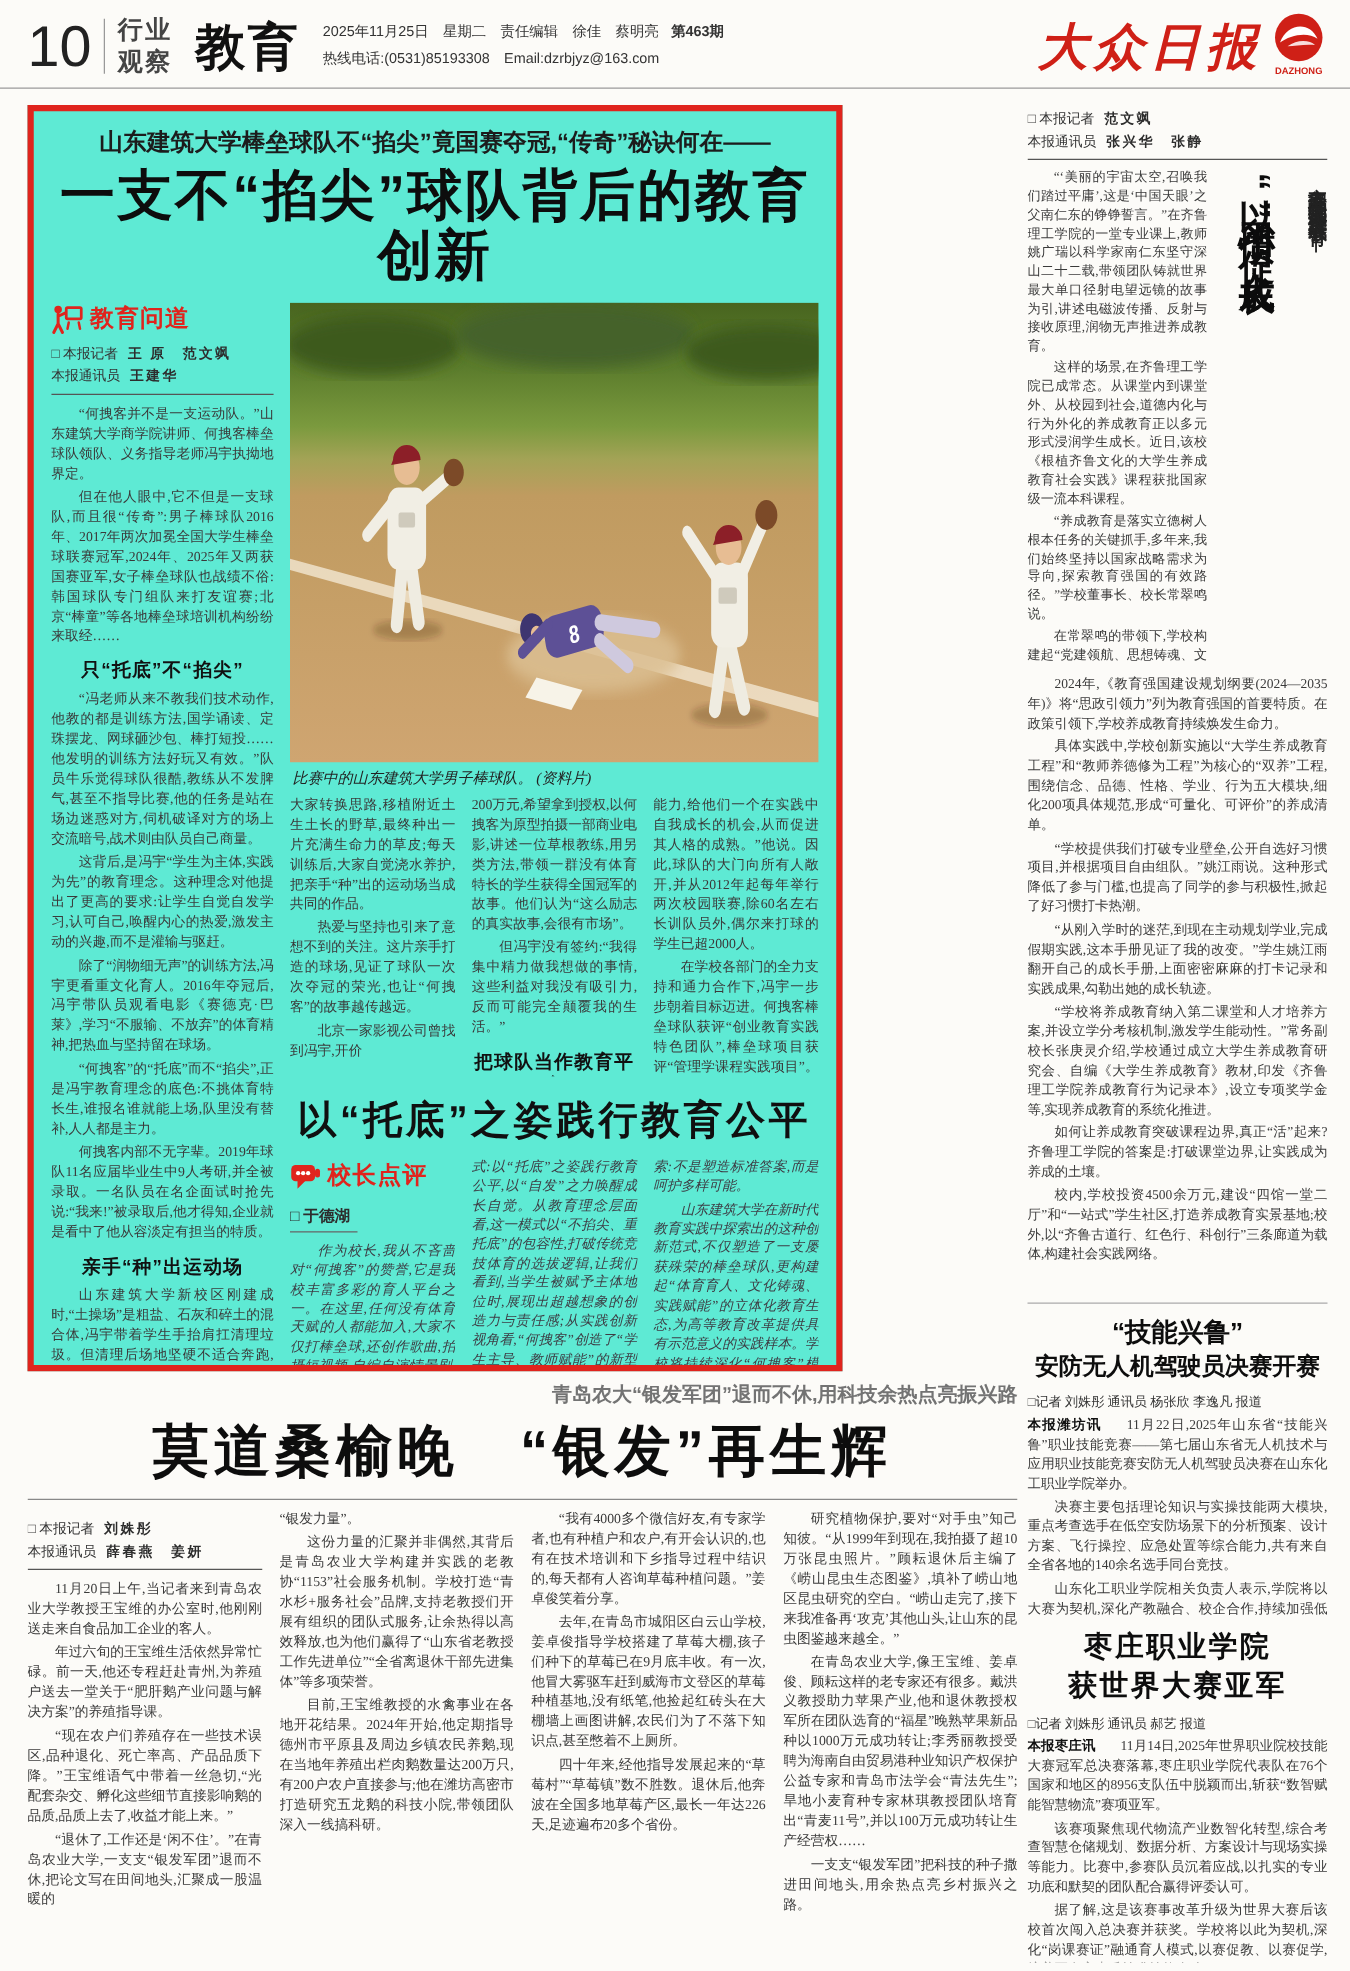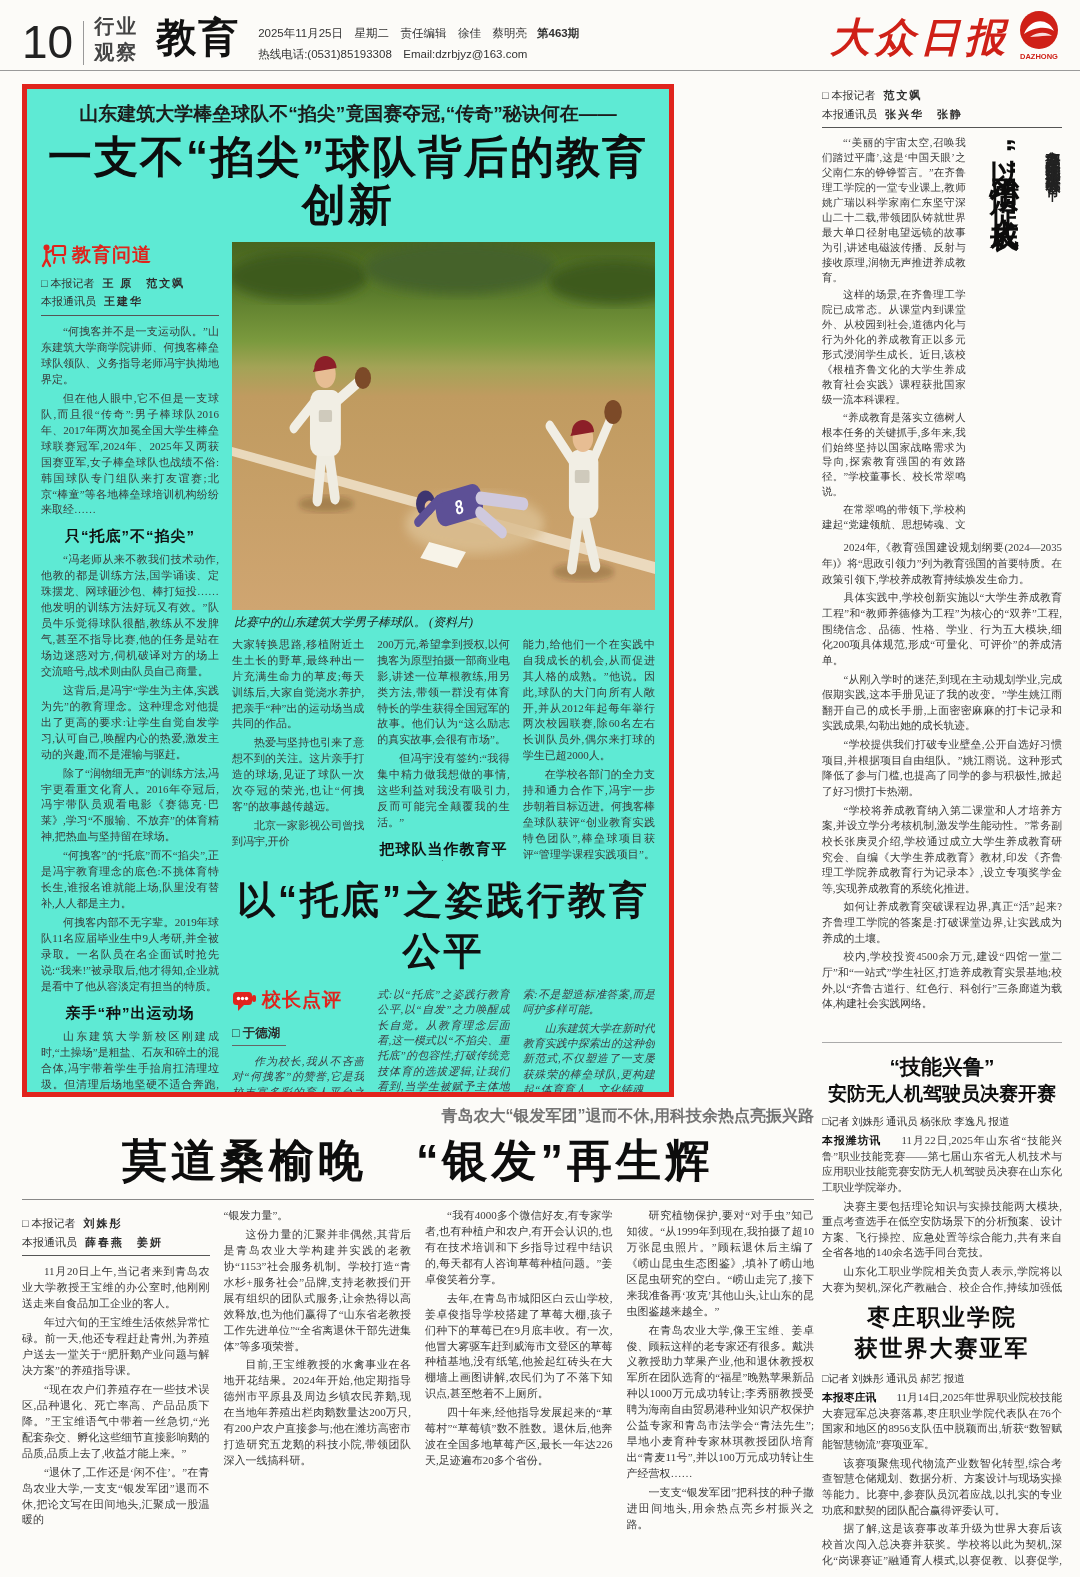--- a/index.html
+++ b/index.html
@@ -2,21 +2,21 @@
 <html style="--accent: #e0241d;"><head>
 <meta charset="utf-8">
 <style>
   :root{ --accent:#e0241d; }
   *{margin:0;padding:0;box-sizing:border-box;}
   body{background:#e9e7e2;font-family:"Liberation Serif","DejaVu Serif",serif;}
   #page{position:relative;width:1080px;height:1577px;background:#fcfbf8;margin:0 auto;overflow:hidden;color:#2d2d2d;}
 
   
   #hdr{position:absolute;left:22px;top:8px;right:18px;height:58px;display:flex;justify-content:space-between;align-items:center;}
-  .h-left{display:flex;align-items:flex-end;gap:10px;}
+  .h-left{display:flex;align-items:center;gap:10px;}
   .pagenum{font-family:"Liberation Sans","DejaVu Sans",sans-serif;font-size:46px;font-weight:400;color:#222;line-height:1;}
   .vsep{width:1px;height:44px;background:#999;}
   .seccol{font-family:"Liberation Sans","DejaVu Sans",sans-serif;font-size:20px;font-weight:700;color:#444;line-height:1.3;letter-spacing:2px;}
   .edition{font-family:"Liberation Sans","DejaVu Sans",sans-serif;font-size:40px;font-weight:900;color:#111;margin:0 8px;letter-spacing:2px;}
   .meta{font-family:"Liberation Sans","DejaVu Sans",sans-serif;font-size:11.5px;color:#333;line-height:1.8;}
   .meta b{margin-left:10px;}
   .h-right{display:flex;align-items:center;gap:6px;}
   .masthead{font-size:40px;font-weight:700;font-style:italic;color:#cf2017;letter-spacing:5px;}
   .hdr-rule{position:absolute;left:0;right:0;top:70px;border-top:1.5px solid #9a9a9a;}
 
@@ -34,21 +34,21 @@
   .main-headline{font-family:"Liberation Sans","DejaVu Sans",sans-serif;text-align:center;font-size:44px;font-weight:900;color:#0d0d0d;letter-spacing:2px;margin-bottom:12px;line-height:1.1;}
   .main-content{display:flex;gap:13px;height:852px;}
   .left-col{width:178px;flex:none;overflow:hidden;}
   .col-logo{display:flex;align-items:flex-end;gap:5px;font-family:"Liberation Sans","DejaVu Sans",sans-serif;font-size:19px;font-weight:900;color:var(--accent);letter-spacing:1px;margin-bottom:6px;}
   .right-area{flex:1;display:flex;flex-direction:column;overflow:hidden;}
   figure.photo{width:100%;}
   figure.photo svg{display:block;width:100%;height:368px;}
   figcaption{font-size:12px;color:#222;padding:4px 2px 6px;font-style:italic;text-align:left;}
   .three-cols{display:flex;gap:13px;height:224px;overflow:hidden;}
   .tcol{flex:1;overflow:hidden;}
-  .banner{font-family:"Liberation Sans","DejaVu Sans",sans-serif;text-align:center;font-size:38px;font-weight:900;color:#101010;letter-spacing:3px;margin:14px 0 10px;}
+  .banner{font-family:"Liberation Sans","DejaVu Sans",sans-serif;text-align:center;font-size:31px;font-weight:900;color:#101010;letter-spacing:3px;margin:14px 0 10px;}
   .comment-row{display:flex;gap:13px;flex:1;overflow:hidden;}
   .ccol{flex:1;overflow:hidden;}
   .c-author{font-size:12.5px;font-weight:700;border-bottom:1px solid #666;display:inline-block;padding:2px 6px 3px 0;margin:4px 0 8px;}
   .comment-text p{font-style:italic;color:#3d3d44;line-height:1.4;}
 
   
   #sidebar{position:absolute;left:822px;top:80px;width:240px;height:956px;overflow:hidden;}
   .sb-top{display:flex;gap:22px;height:396px;overflow:hidden;margin-top:4px;}
   .sb-intro{flex:1;overflow:hidden;}
   .sb-intro p{font-size:10.5px;line-height:1.42;}
@@ -268,22 +268,22 @@
           <p>这样的场景,在齐鲁理工学院已成常态。从课堂内到课堂外、从校园到社会,道德内化与行为外化的养成教育正以多元形式浸润学生成长。近日,该校《根植齐鲁文化的大学生养成教育社会实践》课程获批国家级一流本科课程。</p>
           <p>“养成教育是落实立德树人根本任务的关键抓手,多年来,我们始终坚持以国家战略需求为导向,探索教育强国的有效路径。”学校董事长、校长常翠鸣说。</p>
           <p>在常翠鸣的带领下,学校构建起“党建领航、思想铸魂、文化培根、实践砺志、养成塑品”的大思政育人模式,搭建起全环境育人体系。</p>
         </div>
       <div class="v-head">以“小习惯”促“大成长”</div>
       <div class="v-kick">齐鲁理工学院润物无声推进养成教育——</div>
     </div>
     <div class="sb-body">
         <p>2024年,《教育强国建设规划纲要(2024—2035年)》将“思政引领力”列为教育强国的首要特质。在政策引领下,学校养成教育持续焕发生命力。</p>
         <p>具体实践中,学校创新实施以“大学生养成教育工程”和“教师养德修为工程”为核心的“双养”工程,围绕信念、品德、性格、学业、行为五大模块,细化200项具体规范,形成“可量化、可评价”的养成清单。</p>
+        <p>“学校提供我们打破专业壁垒,公开自选好习惯项目,并根据项目自由组队。”姚江雨说。这种形式降低了参与门槛,也提高了同学的参与积极性,掀起了好习惯打卡热潮。</p>
         <p>“从刚入学时的迷茫,到现在主动规划学业,完成假期实践,这本手册见证了我的改变。”学生姚江雨翻开自己的成长手册,上面密密麻麻的打卡记录和实践成果,勾勒出她的成长轨迹。</p>
-        <p>“学校提供我们打破专业壁垒,公开自选好习惯项目,并根据项目自由组队。”姚江雨说。这种形式降低了参与门槛,也提高了同学的参与积极性,掀起了好习惯打卡热潮。</p>
         <p>“学校将养成教育纳入第二课堂和人才培养方案,并设立学分考核机制,激发学生能动性。”常务副校长张庚灵介绍,学校通过成立大学生养成教育研究会、自编《大学生养成教育》教材,印发《齐鲁理工学院养成教育行为记录本》,设立专项奖学金等,实现养成教育的系统化推进。</p>
         <p>如何让养成教育突破课程边界,真正“活”起来?齐鲁理工学院的答案是:打破课堂边界,让实践成为养成的土壤。</p>
         <p>校内,学校投资4500余万元,建设“四馆一堂二厅”和“一站式”学生社区,打造养成教育实景基地;校外,以“齐鲁古道行、红色行、科创行”三条廊道为载体,构建社会实践网络。</p>
       </div>
   </aside>
 
   <section class="brief" id="news1">
     <h3 class="brief-h">
       <span class="l1">“技能兴鲁”</span>
       <span class="l2">安防无人机驾驶员决赛开赛</span>

